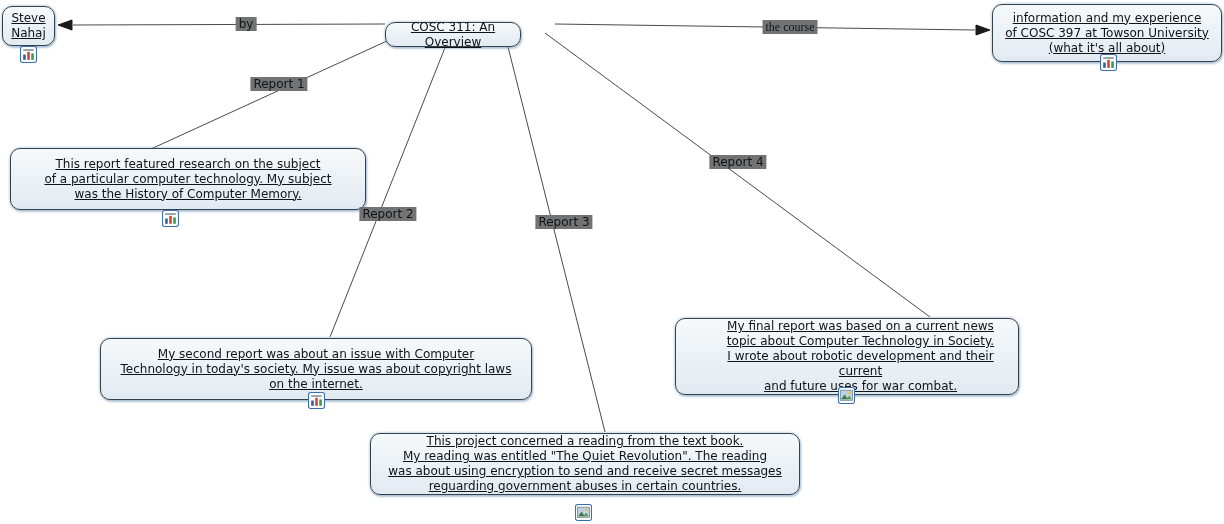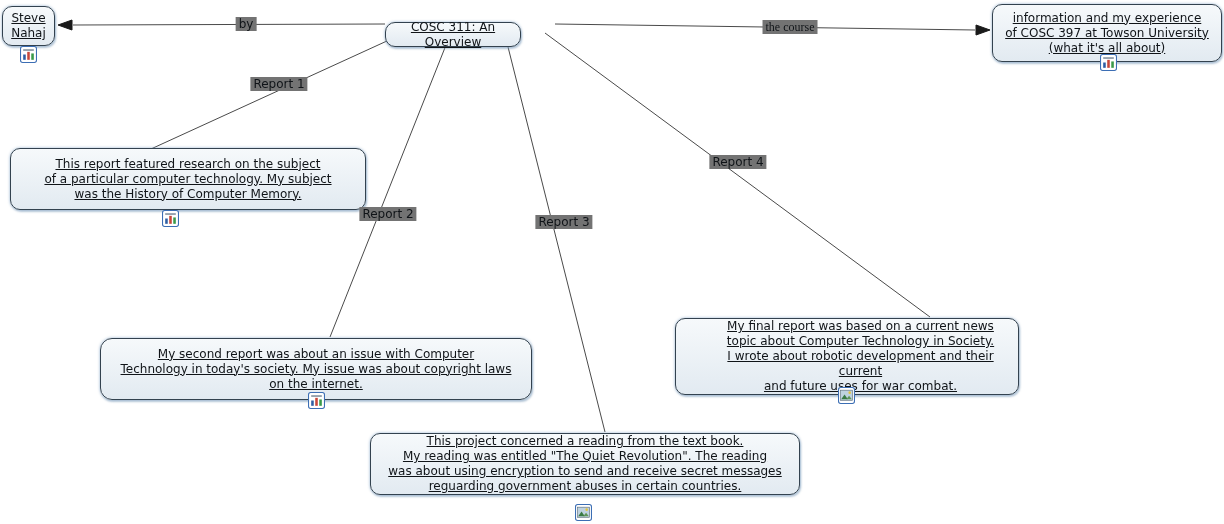--- a/index.html
+++ b/index.html
@@ -64,21 +64,21 @@
 Nahaj</div>
 
   <div class="concept" style="left:992px; top:4px; width:230px; height:58px;">information and my experience
 of COSC 397 at Towson University
 (what it's all about)</div>
 
   <div class="concept" style="left:10px; top:148px; width:356px; height:62px;">This report featured research on the subject
 of a particular computer technology.  My subject
 was the History of Computer Memory.</div>
 
-  <div class="concept" style="left:100px; top:338px; width:432px; height:62px;border-radius:12px;">My second report was about an issue with Computer
+  <div class="concept" style="left:100px; top:338px; width:432px; height:62px;">My second report was about an issue with Computer
 Technology in today's society.  My issue was about copyright laws
 on the internet.</div>
 
   <div class="concept" style="left:370px; top:433px; width:430px; height:62px;">This project concerned a reading from the text book.
 My reading was entitled "The Quiet Revolution".  The reading
 was about using encryption to send and receive secret messages
 reguarding government abuses in certain countries.</div>
 
   <div class="concept" style="left:675px; top:318px; width:344px; height:77px;padding-left:33px;">My final report was based on a current news
 topic about Computer Technology in Society.

